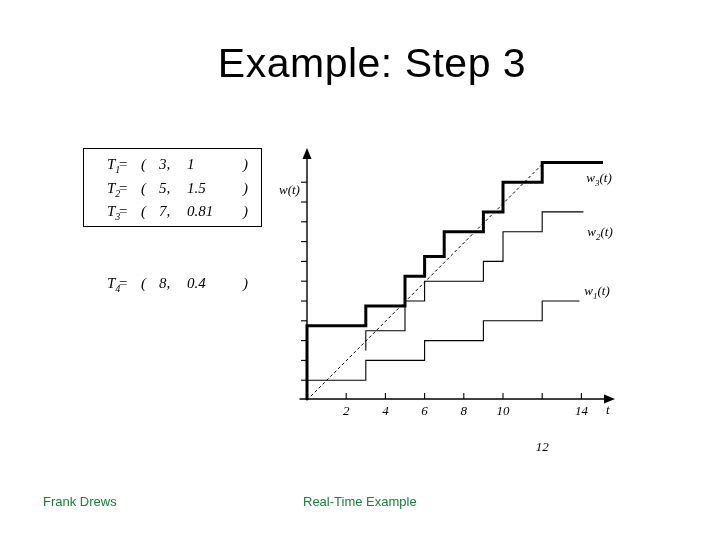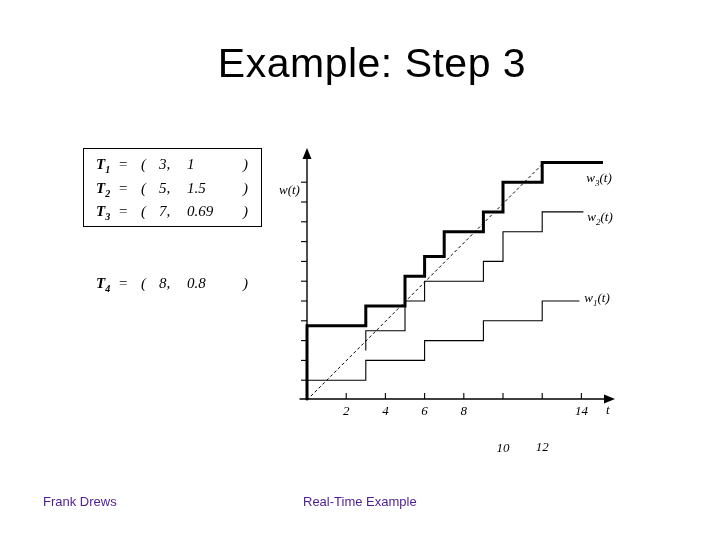--- a/index.html
+++ b/index.html
@@ -12,21 +12,21 @@
     font-size:41px;letter-spacing:0.5px;color:#000;margin-left:12px;
   }
   
   #table-box{
     position:absolute;left:83px;top:148px;width:177px;height:77px;
     border:1.5px solid #000;
   }
   .t-row{position:absolute;left:83px;width:180px;height:22px;
     font-family:"Liberation Serif",serif;font-style:italic;font-size:15px;}
   .t-row span{position:absolute;top:0;}
-  .c-task{left:13px;font-weight:bold;}
+  .c-task{left:24px;}
   .c-task sub{font-size:10px;font-style:italic;}
   .c-eq{left:36px;font-style:normal;}
   .c-open{left:58px;}
   .c-period{left:76px;}
   .c-exec{left:104px;}
   .c-close{left:160px;}
   
   #chart-svg{position:absolute;left:0;top:0;}
   .axis{stroke:#000;stroke-width:1.4;fill:none;}
   .tick{stroke:#000;stroke-width:1.1;}
@@ -36,21 +36,21 @@
   .arrow{fill:#000;stroke:none;}
   .chart-label{
     position:absolute;font-family:"Liberation Serif",serif;font-style:italic;
     font-size:13px;color:#000;white-space:nowrap;
   }
   .chart-label sub{font-size:9px;}
   .x-tick-label{
     position:absolute;width:24px;text-align:center;
     font-family:"Liberation Serif",serif;font-style:italic;font-size:13px;color:#000;
   }
-  .footer-text{position:absolute;top:494px;font-size:13px;color:#4c1d95;}
+  .footer-text{position:absolute;top:494px;font-size:13px;color:#15803d;}
   #footer-author{left:43px;}
   #footer-course{left:303px;}
 </style>
 </head>
 <body>
 
 <div id="slide-title">Example: Step 3</div>
 
 <div id="table-box"></div>
 <div id="table-rows">
@@ -68,29 +68,29 @@
       <span class="c-open">(</span>
       <span class="c-period">5,</span>
       <span class="c-exec">1.5</span>
       <span class="c-close">)</span>
     </div>
     <div class="t-row" style="top: 203px;">
       <span class="c-task">T<sub>3</sub></span>
       <span class="c-eq">=</span>
       <span class="c-open">(</span>
       <span class="c-period">7,</span>
-      <span class="c-exec">0.69</span>
+      <span class="c-exec">0.81</span>
       <span class="c-close">)</span>
     </div>
     <div class="t-row" style="top: 226.5px; margin-top: 48px;">
       <span class="c-task">T<sub>4</sub></span>
       <span class="c-eq">=</span>
       <span class="c-open">(</span>
       <span class="c-period">8,</span>
-      <span class="c-exec">0.8</span>
+      <span class="c-exec">0.4</span>
       <span class="c-close">)</span>
     </div>
   </div>
 
 <svg id="chart-svg" width="720" height="540" viewBox="0 0 720 540">
     <line x1="307" y1="155" x2="307" y2="400.5" class="axis"></line>
     <line x1="299.5" y1="399" x2="606" y2="399" class="axis"></line>
     <polygon points="307,148 302.5,159 311.5,159" class="arrow"></polygon>
     <polygon points="615,399 604,394.5 604,403.5" class="arrow"></polygon>
     <line x1="301" y1="380.2" x2="307" y2="380.2" class="tick"></line>
@@ -115,24 +115,24 @@
     <polyline points="307.0,400.0 307.0,325.8 365.8,325.8 365.8,305.9 405.0,305.9 405.0,276.3 424.6,276.3 424.6,256.4 444.2,256.4 444.2,231.7 483.4,231.7 483.4,211.9 503.0,211.9 503.0,182.2 542.2,182.2 542.2,162.4 603.0,162.4" class="curve-thick"></polyline>
     <polyline points="365.8,350.5 365.8,330.7 405.0,330.7 405.0,301.0 424.6,301.0 424.6,281.2 483.4,281.2 483.4,261.4 503.0,261.4 503.0,231.7 542.2,231.7 542.2,211.9 583.4,211.9" class="curve-thin"></polyline>
     <polyline points="307.0,380.2 365.8,380.2 365.8,360.4 424.6,360.4 424.6,340.6 483.4,340.6 483.4,320.8 542.2,320.8 542.2,301.0 579.4,301.0" class="curve-thin"></polyline>
   </svg>
 
 <div id="chart-labels">
     <div class="x-tick-label" style="left: 334.2px; top: 403px;">2</div>
     <div class="x-tick-label" style="left: 373.4px; top: 403px;">4</div>
     <div class="x-tick-label" style="left: 412.6px; top: 403px;">6</div>
     <div class="x-tick-label" style="left: 451.8px; top: 403px;">8</div>
-    <div class="x-tick-label" style="left: 491px; top: 403px; margin-top: 37px;">10</div>
+    <div class="x-tick-label" style="left: 491px; top: 403px;">10</div>
     <div class="x-tick-label" style="left: 530.2px; top: 403px; margin-top: 36px;">12</div>
     <div class="x-tick-label" style="left: 569.4px; top: 403px;">14</div>
     <div class="chart-label" style="left: 586.3px; top: 170.32px; text-align: center;"><span>w</span><sub>3</sub><span>(t)</span></div>
-    <div class="chart-label" style="left: 587.28px; top: 209px;"><span>w</span><sub>2</sub><span>(t)</span></div>
-    <div class="chart-label" style="left: 584.34px; top: 290px;"><span>w</span><sub>1</sub><span>(t)</span></div>
+    <div class="chart-label" style="left: 587.28px; top: 224px;"><span>w</span><sub>2</sub><span>(t)</span></div>
+    <div class="chart-label" style="left: 584.34px; top: 283px;"><span>w</span><sub>1</sub><span>(t)</span></div>
     <div class="chart-label" style="left: 279px; top: 154px; margin-top: 28px;"><span>w</span><span>(t)</span></div>
     <div class="chart-label" style="left: 606px; top: 402px;"><span>t</span><span></span></div>
   </div>
 
 <div class="footer-text" id="footer-author">Frank Drews</div>
 <div class="footer-text" id="footer-course">Real-Time Example</div>
 
 </body></html>

